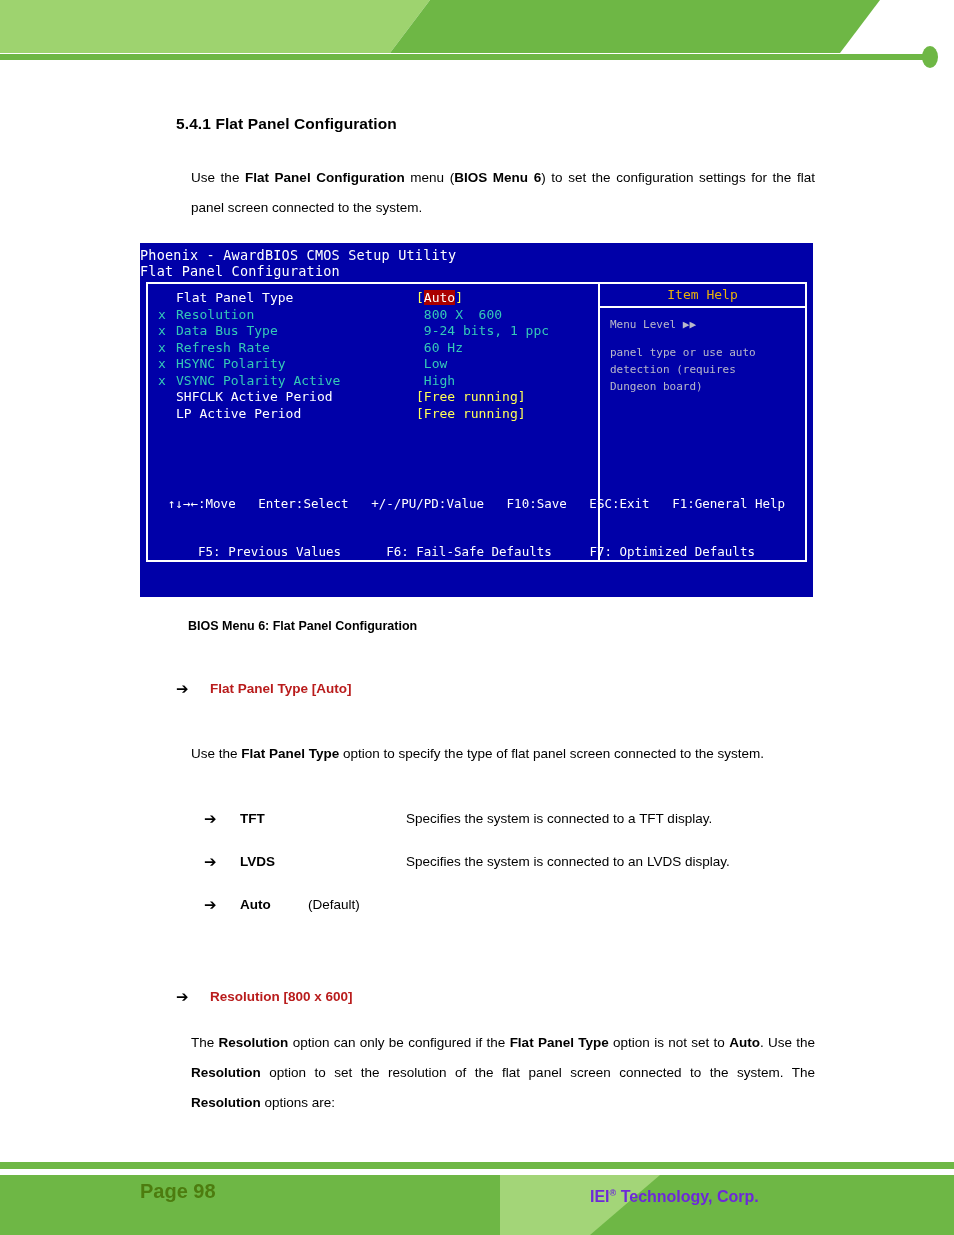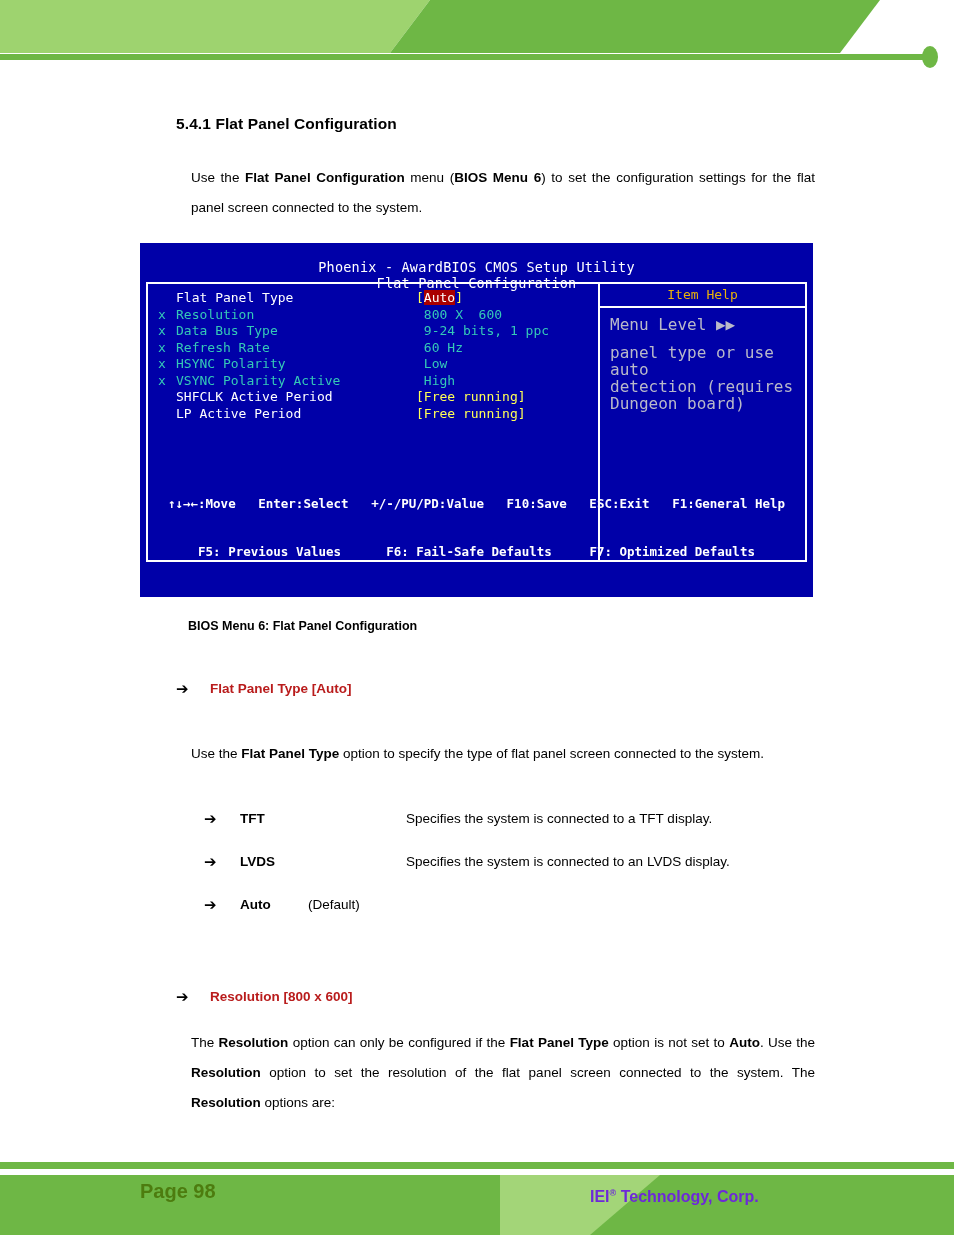--- a/index.html
+++ b/index.html
@@ -83,24 +83,23 @@
     position: absolute;
     left: 140px; top: 243px;
     width: 673px; height: 354px;
     background: #0000a8;
     font-family: "DejaVu Sans Mono", "Liberation Mono", monospace;
     color: #ffffff;
     box-sizing: border-box;
     overflow: hidden;
   }
   .bios-title {
-    text-align: center;
     font-size: 13.5px;
     line-height: 16px;
-    padding-top: 16px;
+    padding-top: 4px;
     color: #ffffff;
     letter-spacing: 0.2px;
   }
   .bios-body {
     position: absolute;
     left: 6px; top: 39px;
     width: 661px; height: 280px;
     border: 2px solid #ffffff;
     box-sizing: border-box;
     display: flex;
@@ -117,21 +116,21 @@
   }
   .help-title {
     text-align: center;
     font-size: 13px;
     line-height: 22px;
     border-bottom: 2px solid #ffffff;
     color: #eab308;
   }
   .help-body {
     padding: 8px 0 0 10px;
-    font-size: 16px;
+    font-size: 11px;
     line-height: 17px;
     color: #b9b9c9;
   }
   .help-menu-level { color: #b9b9c9; }
   .help-gap { height: 11px; }
 
   .bios-row {
     display: flex;
     font-size: 13px;
     line-height: 16.5px;
@@ -154,21 +153,20 @@
 
   .bios-footer {
     position: absolute;
     left: 0; bottom: 5px;
     width: 673px;
     text-align: center;
     font-size: 12.5px;
     line-height: 16px;
     color: #ffffff;
     white-space: pre;
-    font-weight: bold;
   }
 
   
   .caption {
     position: absolute;
     left: 140px; top: 619px;
     font-size: 12.5px;
     font-weight: bold;
     color: #000;
     margin-left: 48px;

